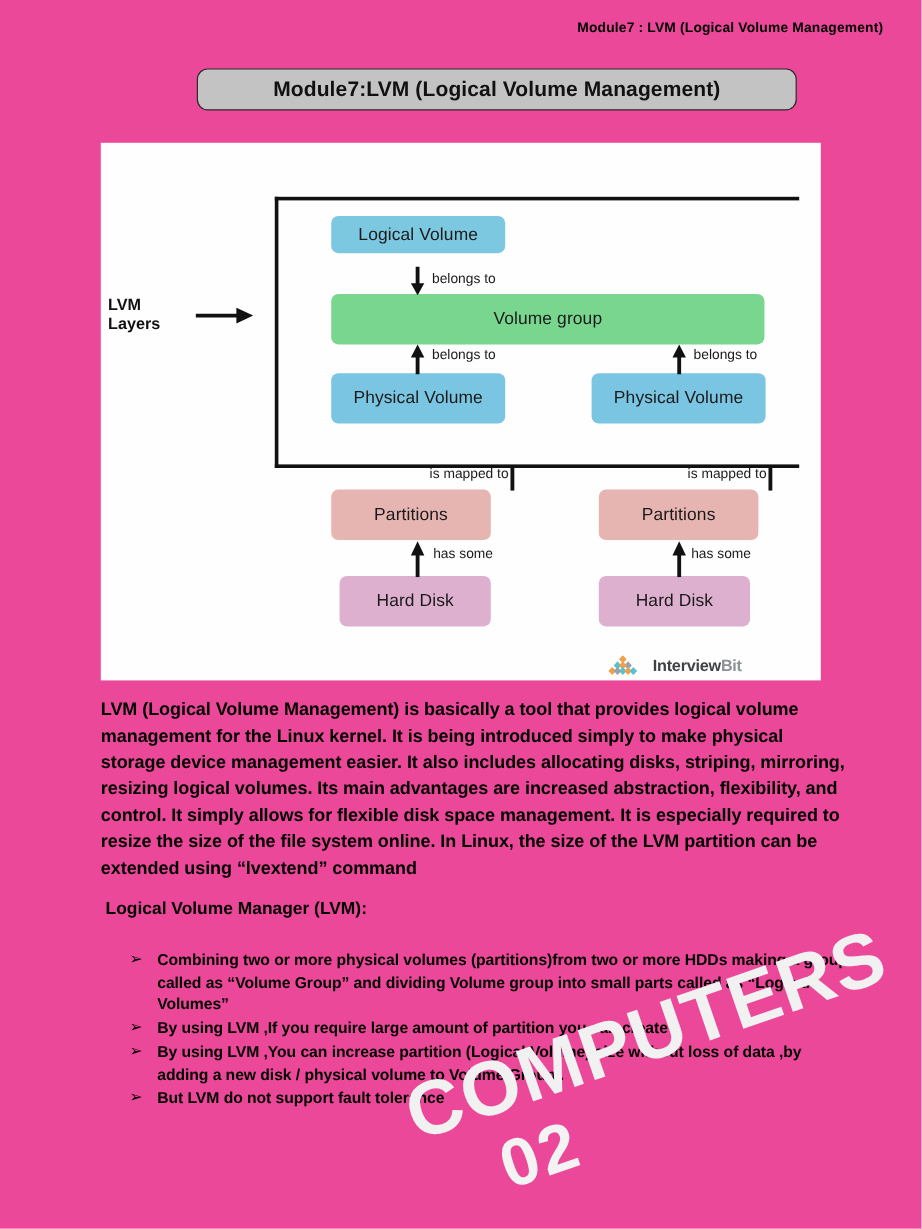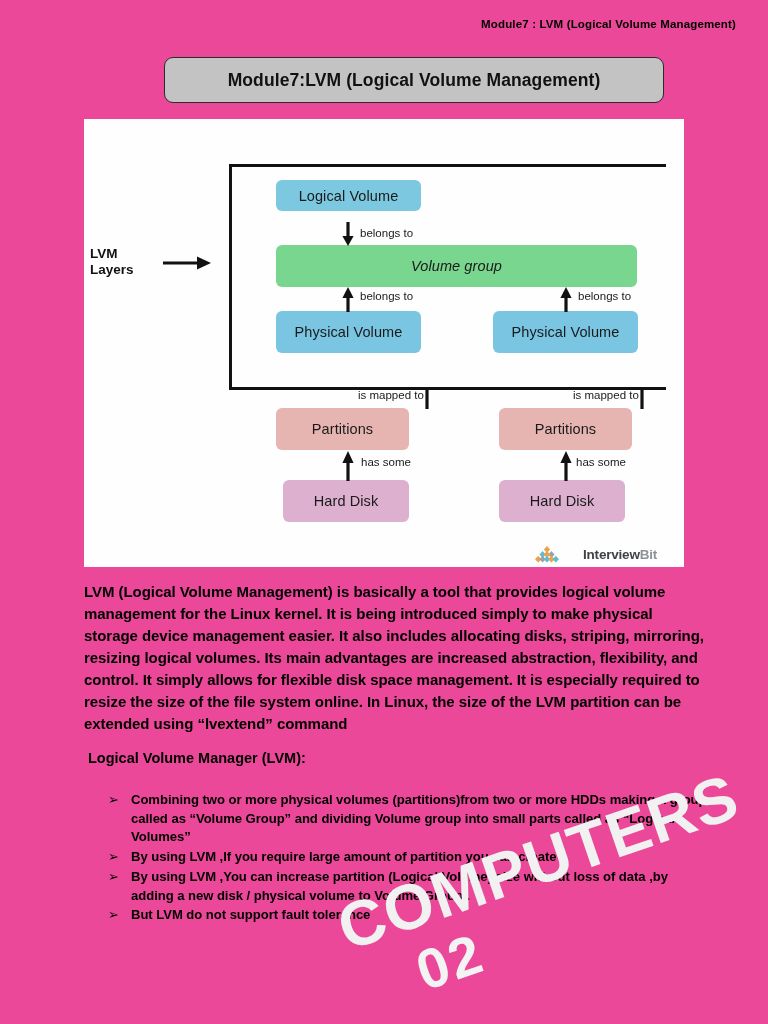--- a/index.html
+++ b/index.html
@@ -33,21 +33,21 @@
     color: #000;
     white-space: nowrap;
   }
 
   
   .title-banner {
     position: absolute;
     left: 164px;
     top: 57px;
     width: 500px;
-    height: 46px;
+    height: 35px;
     box-sizing: border-box;
     background: #c3c3c3;
     border: 1.6px solid #2b2b2b;
     border-radius: 9px;
     display: flex;
     align-items: center;
     justify-content: center;
   }
   .title-banner .txt {
     font-size: 17.5px;
@@ -129,21 +129,21 @@
     border-radius: 6px;
     display: flex;
     align-items: center;
     justify-content: center;
     font-size: 14.5px;
     color: #1a1a1a;
     letter-spacing: 0.1px;
     white-space: nowrap;
   }
   .n-lv   { left: 192px; top: 61px;  width: 145px; height: 31px; background: #7cc8e0; }
-  .n-vg   { left: 192px; top: 126px; width: 361px; height: 42px; background: #78d68f; font-style: italic; }
+  .n-vg   { left: 192px; top: 126px; width: 361px; height: 42px; background: #78d68f; }
   .n-pv1  { left: 192px; top: 192px; width: 145px; height: 42px; background: #79c5e2; }
   .n-pv2  { left: 409px; top: 192px; width: 145px; height: 42px; background: #79c5e2; }
   .n-pt1  { left: 192px; top: 289px; width: 133px; height: 42px; background: #e6b4b1; }
   .n-pt2  { left: 415px; top: 289px; width: 133px; height: 42px; background: #e6b4b1; }
   .n-hd1  { left: 199px; top: 361px; width: 126px; height: 42px; background: #ddb0cf; }
   .n-hd2  { left: 415px; top: 361px; width: 126px; height: 42px; background: #ddb0cf; }
 
   
   .conn {
     position: absolute;
@@ -168,25 +168,25 @@
   .el-2 { left: 276px; top: 171px; }
   .el-3 { left: 494px; top: 171px; }
   .el-4 { left: 274px; top: 270px; }
   .el-5 { left: 489px; top: 270px; }
   .el-6 { left: 277px; top: 337px; }
   .el-7 { left: 492px; top: 337px; }
 
   
   .ib-logo {
     position: absolute;
-    left: 448px;
+    left: 420px;
     top: 427px;
     display: flex;
     align-items: center;
-    gap: 21px;
+    gap: 10px;
   }
   .ib-mark { width: 30px; height: 17px; }
   .ib-word {
     font-size: 13.5px;
     font-weight: bold;
     color: #3f4347;
     letter-spacing: -0.2px;
   }
   .ib-word .bit { color: #8d9296; font-weight: bold; }
 

